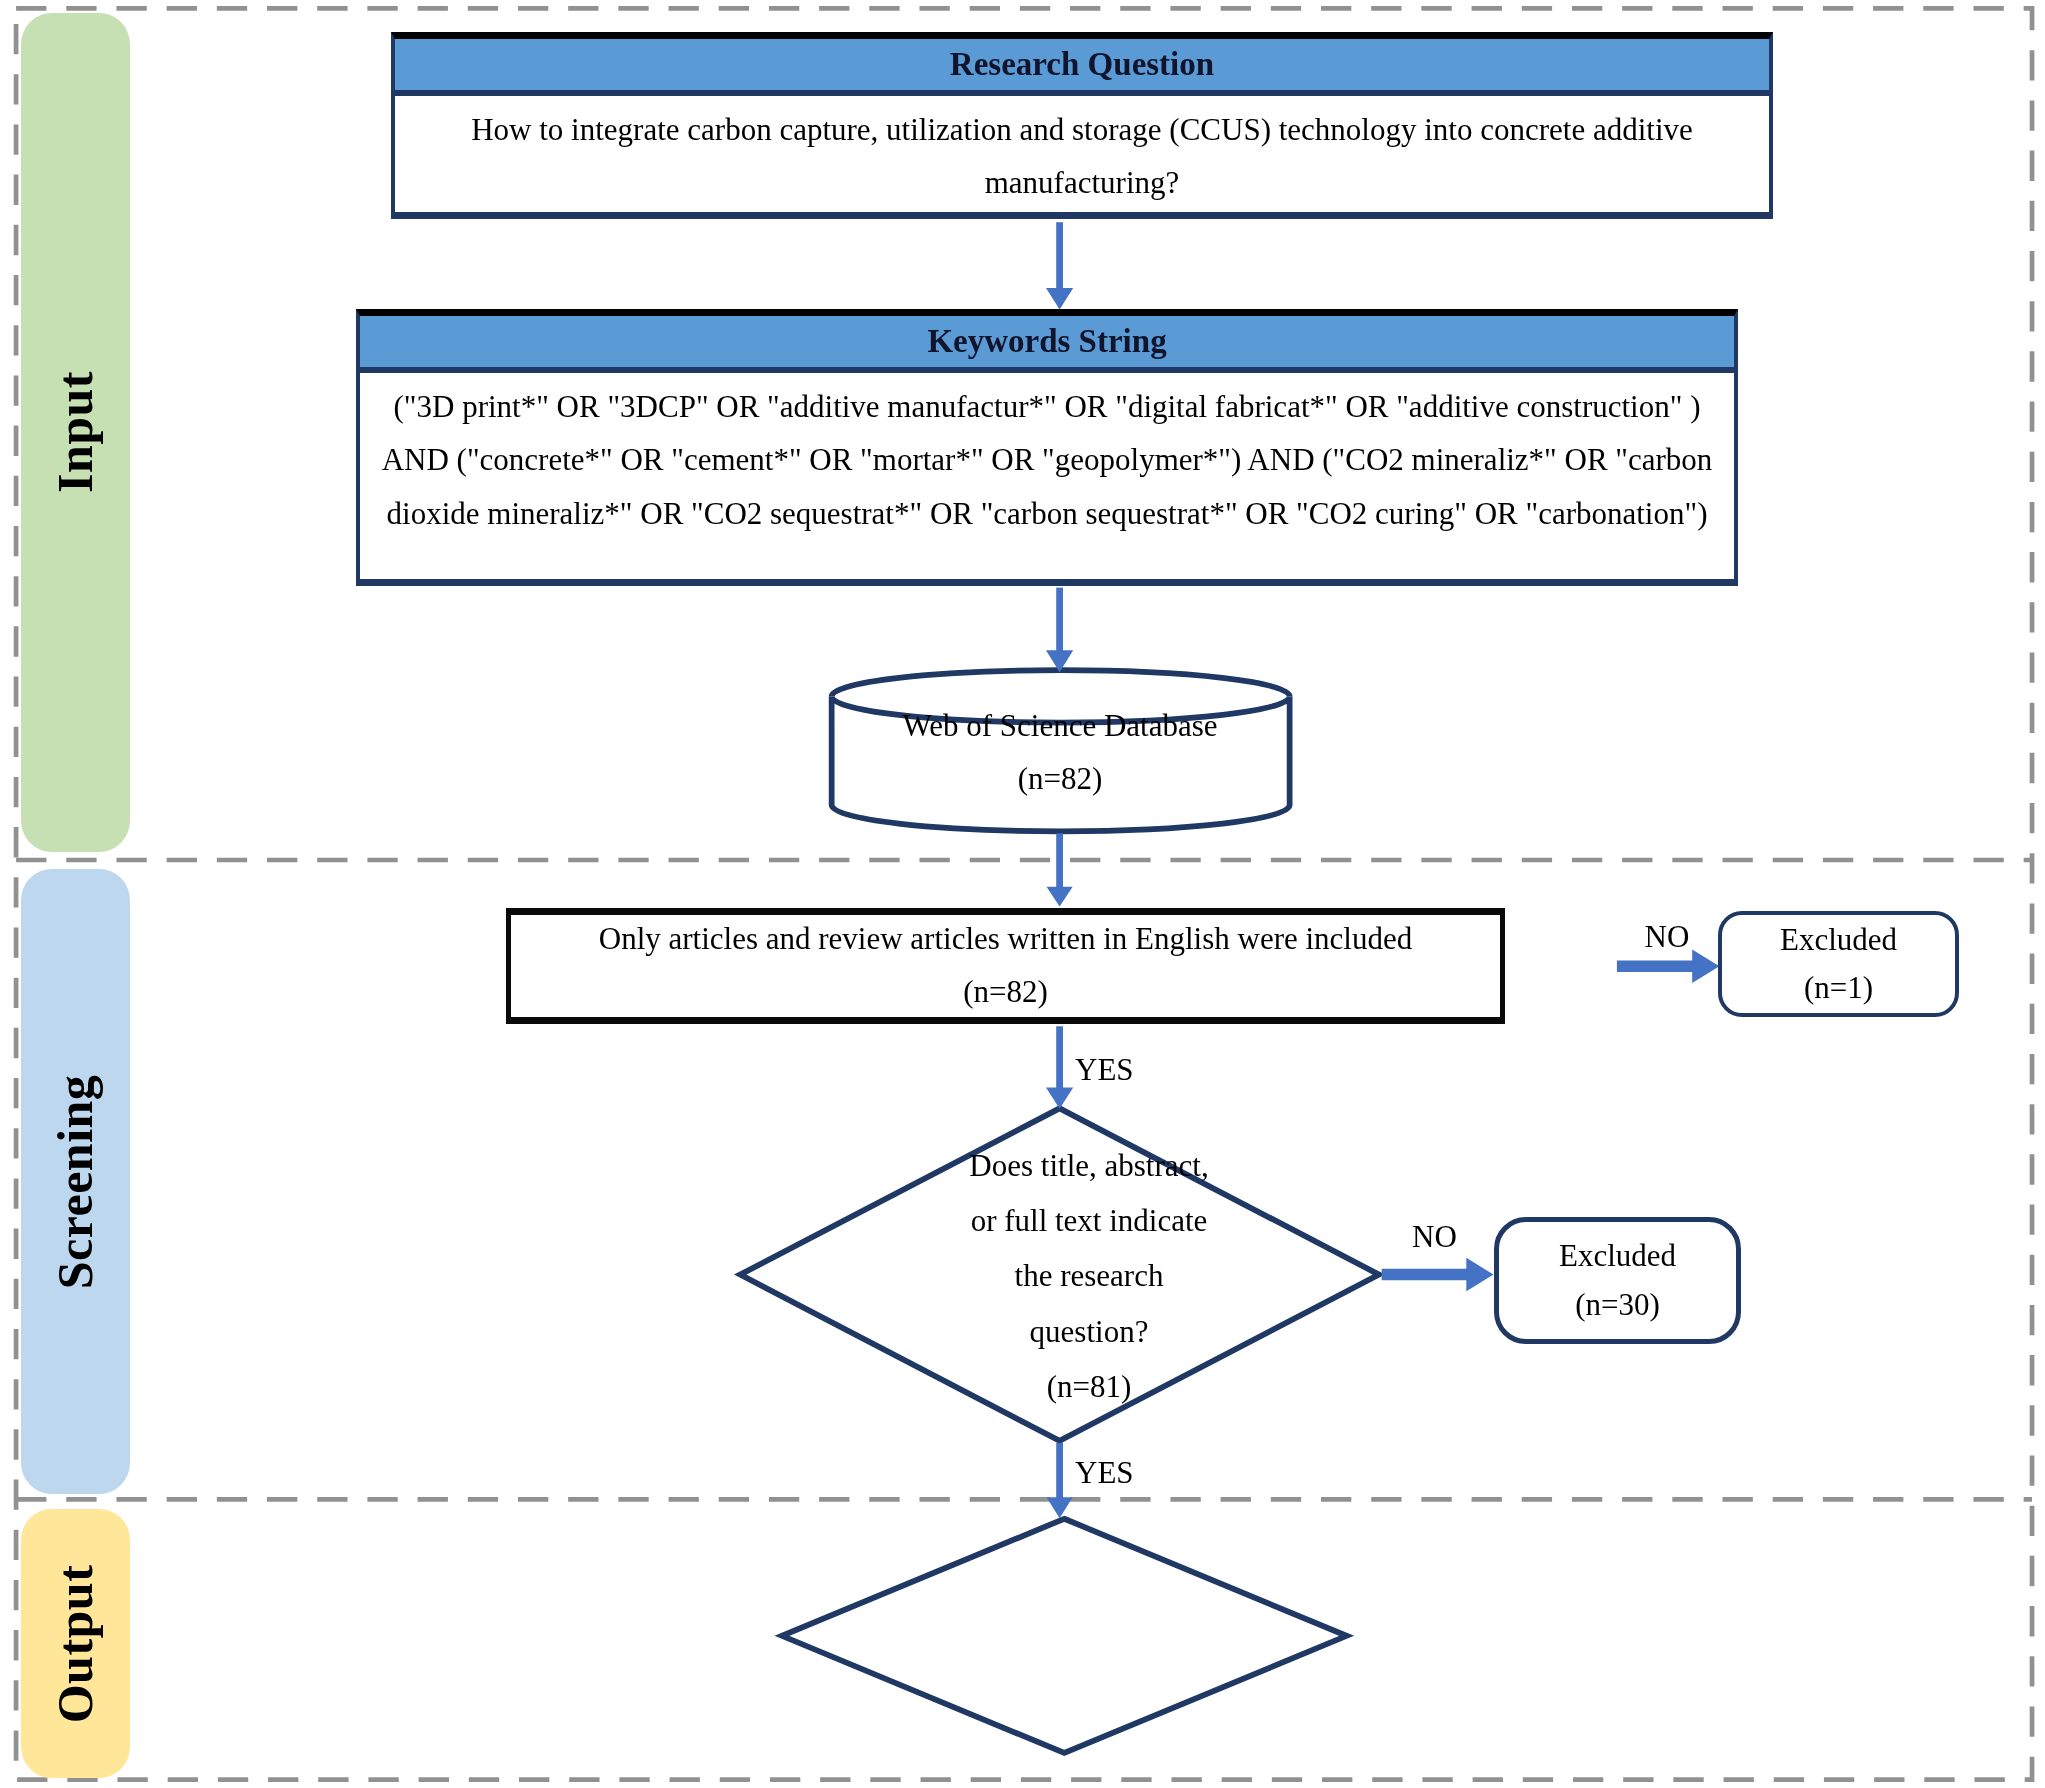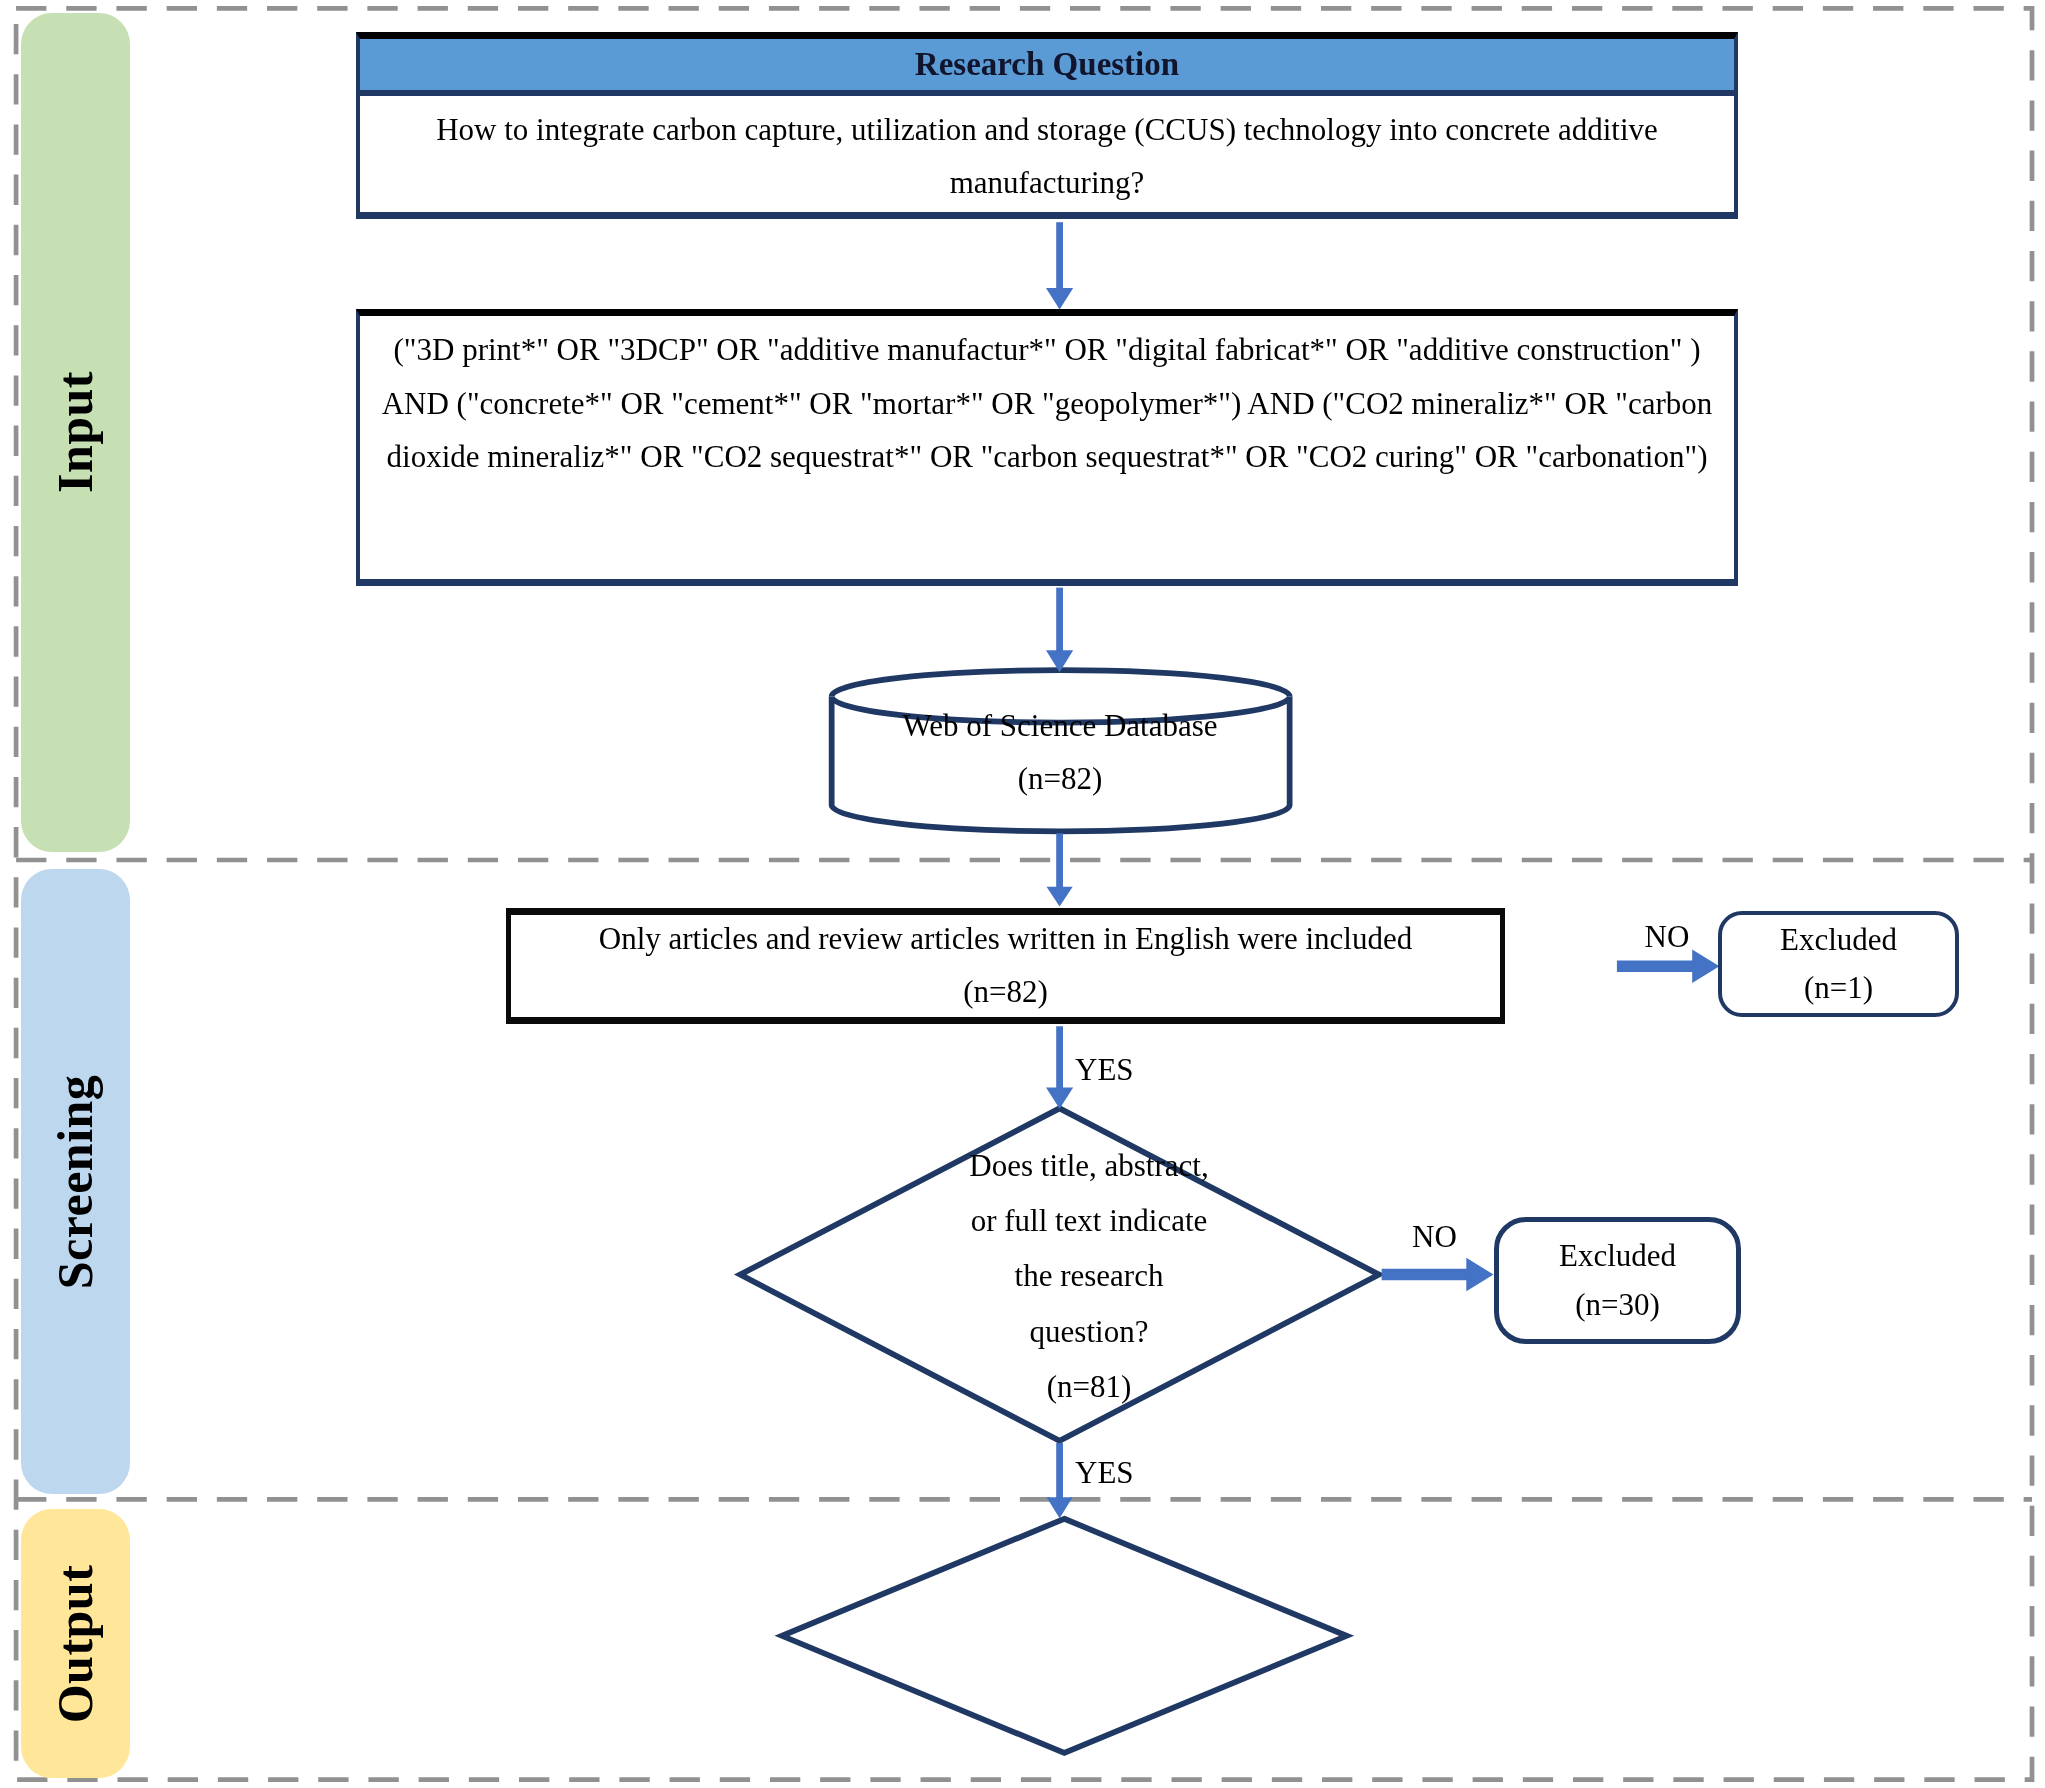--- a/index.html
+++ b/index.html
@@ -21,21 +21,21 @@
         display:flex;align-items:center;justify-content:center;}
   .lane-input{top:12.5px;height:839px;background:var(--input_green);}
   .lane-screening{top:869px;height:625px;background:var(--screening_blue);}
   .lane-output{top:1509px;height:269px;background:var(--output_yellow);}
   .lane-label{transform:rotate(-90deg);white-space:nowrap;font-weight:bold;
               font-size:50px;color:#000;letter-spacing:0.5px;}
 
   
   .block{position:absolute;left:356px;width:1382px;background:#fff;box-sizing:border-box;
          border:4.2px solid var(--navy);border-top:7.3px solid #000;border-bottom:7.3px solid var(--navy);}
-  .block-rq{top:32px;height:187px;}
+  .block-rq{top:32px;height:187px;margin-left:35px;}
   .block-kw{top:309px;height:277px;}
   .block-header{background:var(--header_blue);border-bottom:6.3px solid var(--navy);
                 text-align:center;font-weight:bold;font-size:33px;color:var(--header_text);
                 padding:7.3px 0 6.3px 0;}
   .block-body{text-align:center;font-size:31px;line-height:1.72;padding:7.3px 14.6px 0 14.6px;}
 
   
   .filterbox{position:absolute;left:506px;top:908px;width:999px;height:116px;box-sizing:border-box;
              background:#fff;border:5.2px solid var(--box_black);border-top-width:7.3px;border-bottom-width:7.3px;
              display:flex;flex-direction:column;align-items:center;justify-content:center;
@@ -125,20 +125,21 @@
   <div class="lane lane-output">
     <span class="lane-label">Output</span>
   </div>
 
   <div class="block block-rq">
     <div class="block-header">Research Question</div>
     <div class="block-body">How to integrate carbon capture, utilization and storage (CCUS) technology into concrete additive manufacturing?</div>
   </div>
 
   <div class="block block-kw">
+    <div class="block-header">Keywords String</div>
     <div class="block-body">("3D print*" OR "3DCP" OR "additive manufactur*" OR "digital fabricat*" OR "additive construction" ) AND ("concrete*" OR "cement*" OR "mortar*" OR "geopolymer*") AND ("CO2 mineraliz*" OR "carbon dioxide mineraliz*" OR "CO2 sequestrat*" OR "carbon sequestrat*" OR "CO2 curing" OR "carbonation")</div>
   </div>
 
   <div class="overlay ov-cyl">
     <div>Web of Science Database</div>
     <div>(n=82)</div>
   </div>
 
   <div class="filterbox">
     <div>Only articles and review articles written in English were included</div>

